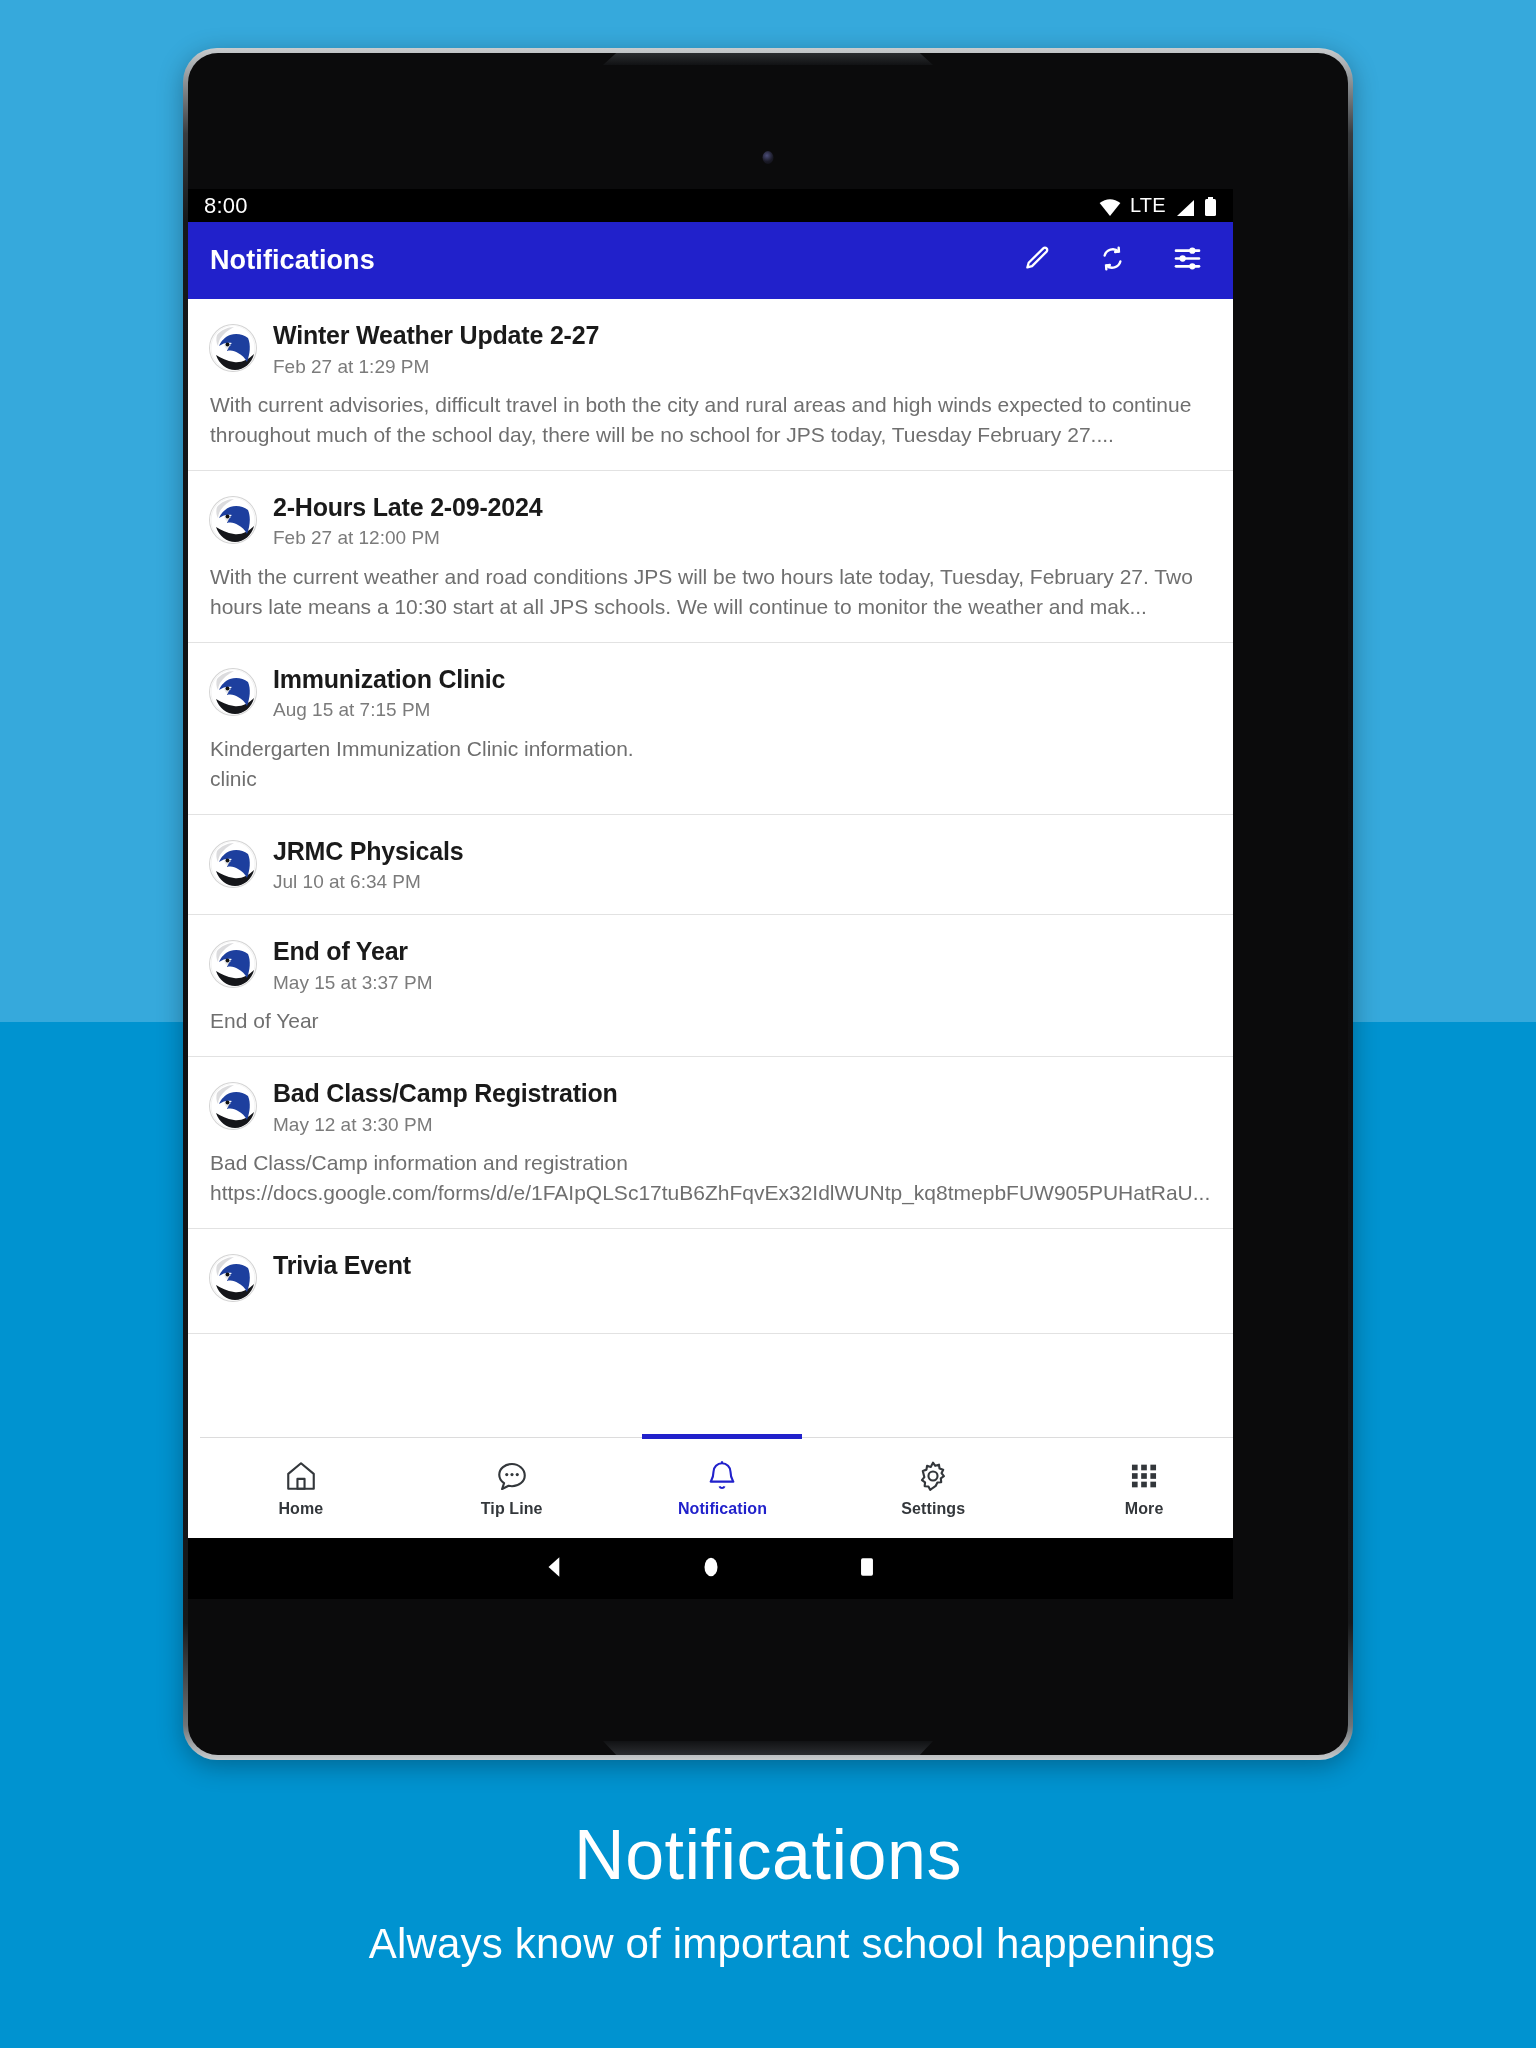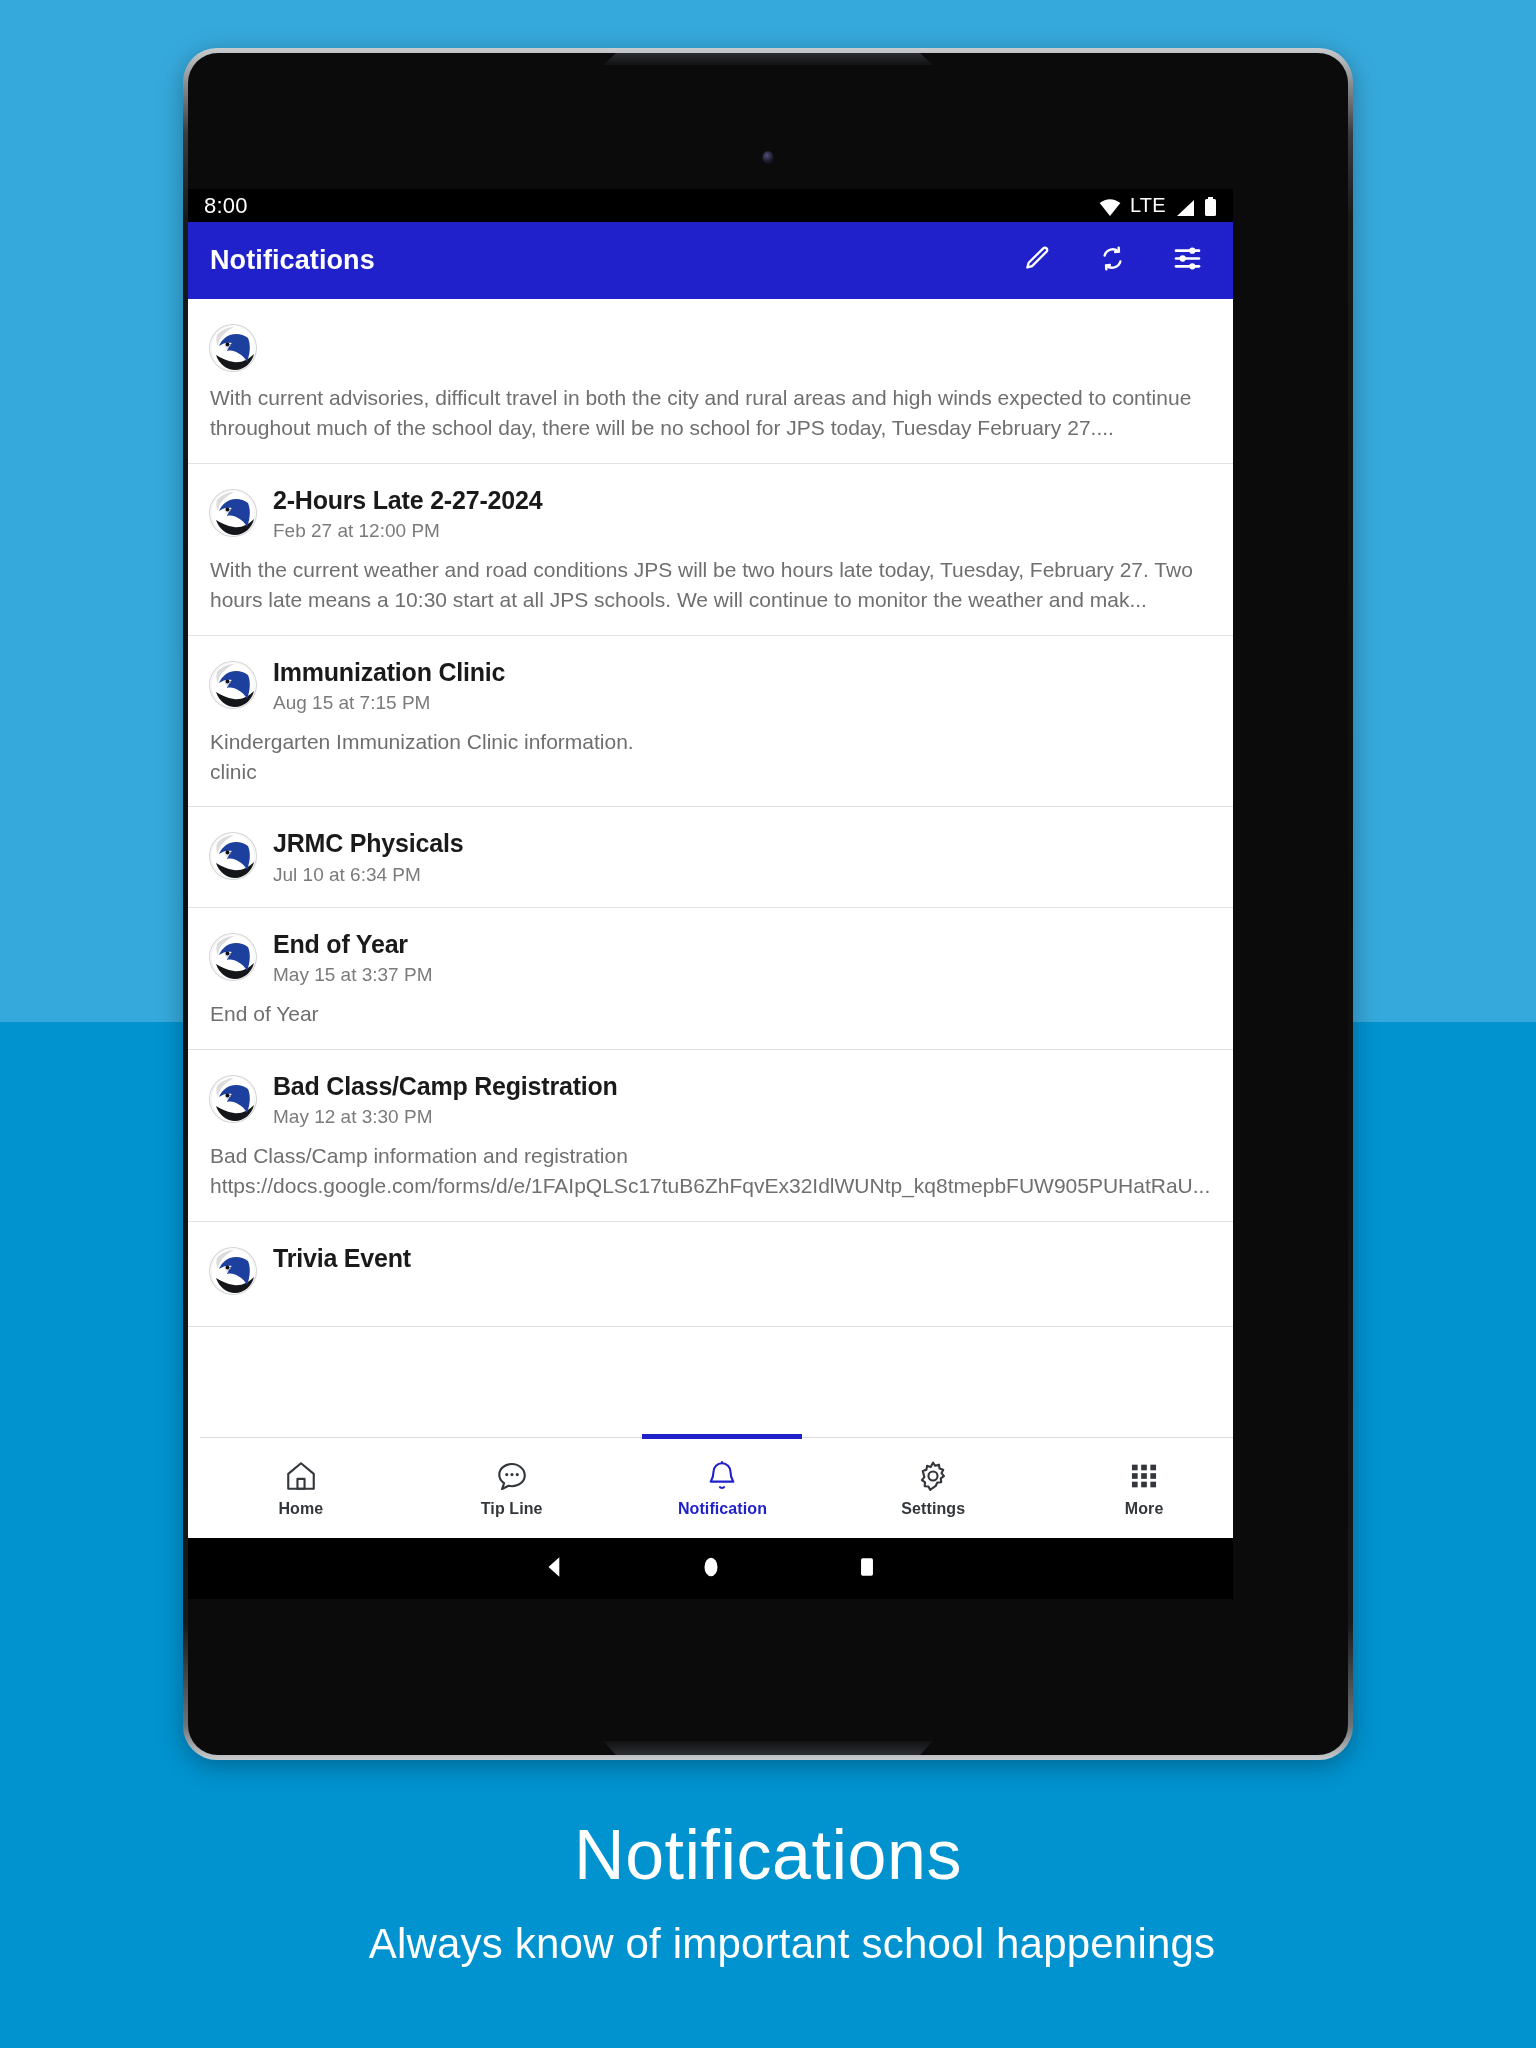--- a/index.html
+++ b/index.html
@@ -341,39 +341,43 @@
           <svg width="46" height="46" viewBox="0 0 46 46">
             <circle cx="23" cy="23" r="22.5" fill="#f2f2f2"></circle>
             <path d="M23 1C11 1 1.5 10.8 1.5 23S11 45 23 45 44.5 35.2 44.5 23 35 1 23 1z" fill="#ffffff"></path>
             <path d="M6 30c3 9 11 15 19 15 9 0 17-7 19-16-6 6-13 9-20 8-7-1-13-4-18-7z" fill="#15161a"></path>
             <path d="M38 13c-5-4-12-5-18-3-5 2-9 6-11 11 4-3 9-4 13-3-3 2-5 5-5 8 4-1 8 0 11 2 4 2 7 5 9 9 3-8 4-17 1-24z" fill="#1d3f9e"></path>
             <path d="M14 20c2-1 5-1 7 0-2 1-3 3-3 5-2-1-3-3-4-5z" fill="#e9e9ea"></path>
             <circle cx="17.5" cy="19.5" r="2" fill="#111"></circle>
             <path d="M7 10c4-5 11-8 17-8-6 3-11 7-14 12-1 2-2 5-2 7-2-3-2-8-1-11z" fill="#dcdcde"></path>
           </svg>
         </span>
+        <div class="notif-headtext">
+          <div class="notif-title">Winter Weather Update 2-27</div>
+          <div class="notif-date">Feb 27 at 1:29 PM</div>
+        </div>
       </div>
       <div class="notif-body">With current advisories, difficult travel in both the city and rural areas and high winds expected to continue throughout much of the school day, there will be no school for JPS today, Tuesday February 27....</div>
     </div>
 
     <div class="notif">
       <div class="notif-head">
         <span class="avatar">
           <svg width="46" height="46" viewBox="0 0 46 46">
             <circle cx="23" cy="23" r="22.5" fill="#f2f2f2"></circle>
             <path d="M23 1C11 1 1.5 10.8 1.5 23S11 45 23 45 44.5 35.2 44.5 23 35 1 23 1z" fill="#ffffff"></path>
             <path d="M6 30c3 9 11 15 19 15 9 0 17-7 19-16-6 6-13 9-20 8-7-1-13-4-18-7z" fill="#15161a"></path>
             <path d="M38 13c-5-4-12-5-18-3-5 2-9 6-11 11 4-3 9-4 13-3-3 2-5 5-5 8 4-1 8 0 11 2 4 2 7 5 9 9 3-8 4-17 1-24z" fill="#1d3f9e"></path>
             <path d="M14 20c2-1 5-1 7 0-2 1-3 3-3 5-2-1-3-3-4-5z" fill="#e9e9ea"></path>
             <circle cx="17.5" cy="19.5" r="2" fill="#111"></circle>
             <path d="M7 10c4-5 11-8 17-8-6 3-11 7-14 12-1 2-2 5-2 7-2-3-2-8-1-11z" fill="#dcdcde"></path>
           </svg>
         </span>
         <div class="notif-headtext">
-          <div class="notif-title">2-Hours Late 2-27-2024</div>
+          <div class="notif-title">2-Hours Late 2-09-2024</div>
           <div class="notif-date">Feb 27 at 12:00 PM</div>
         </div>
       </div>
       <div class="notif-body">With the current weather and road conditions JPS will be two hours late today, Tuesday, February 27. Two hours late means a 10:30 start at all JPS schools.  We will continue to monitor the weather and mak...</div>
     </div>
 
     <div class="notif">
       <div class="notif-head">
         <span class="avatar">
           <svg width="46" height="46" viewBox="0 0 46 46">

